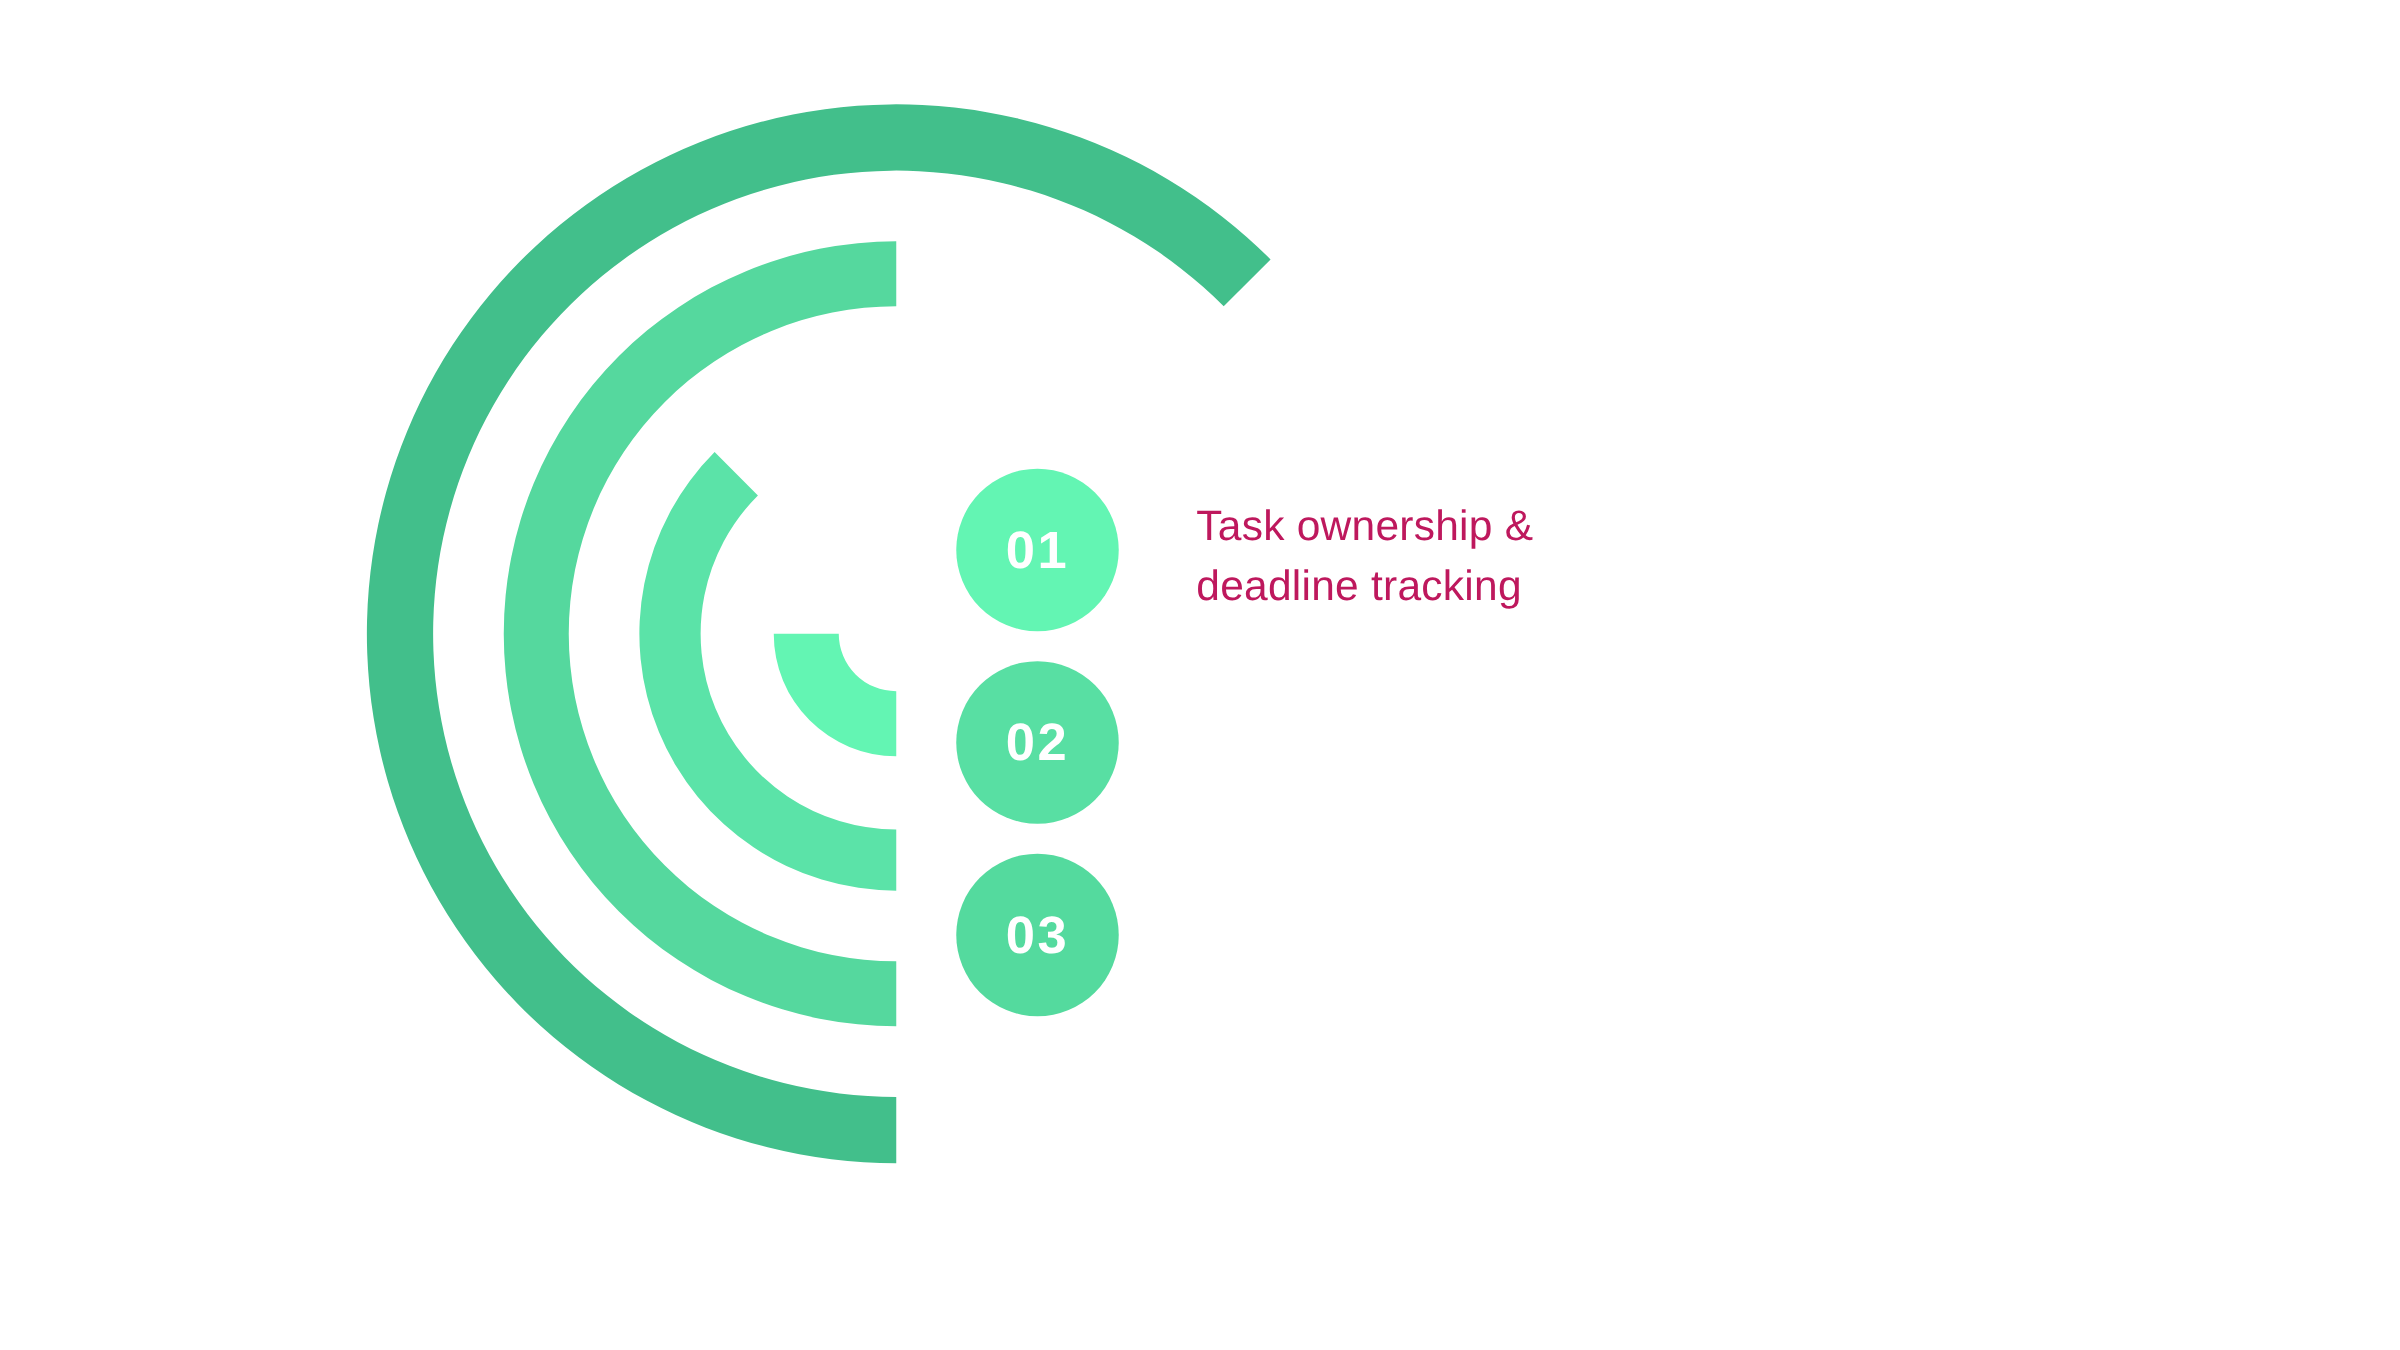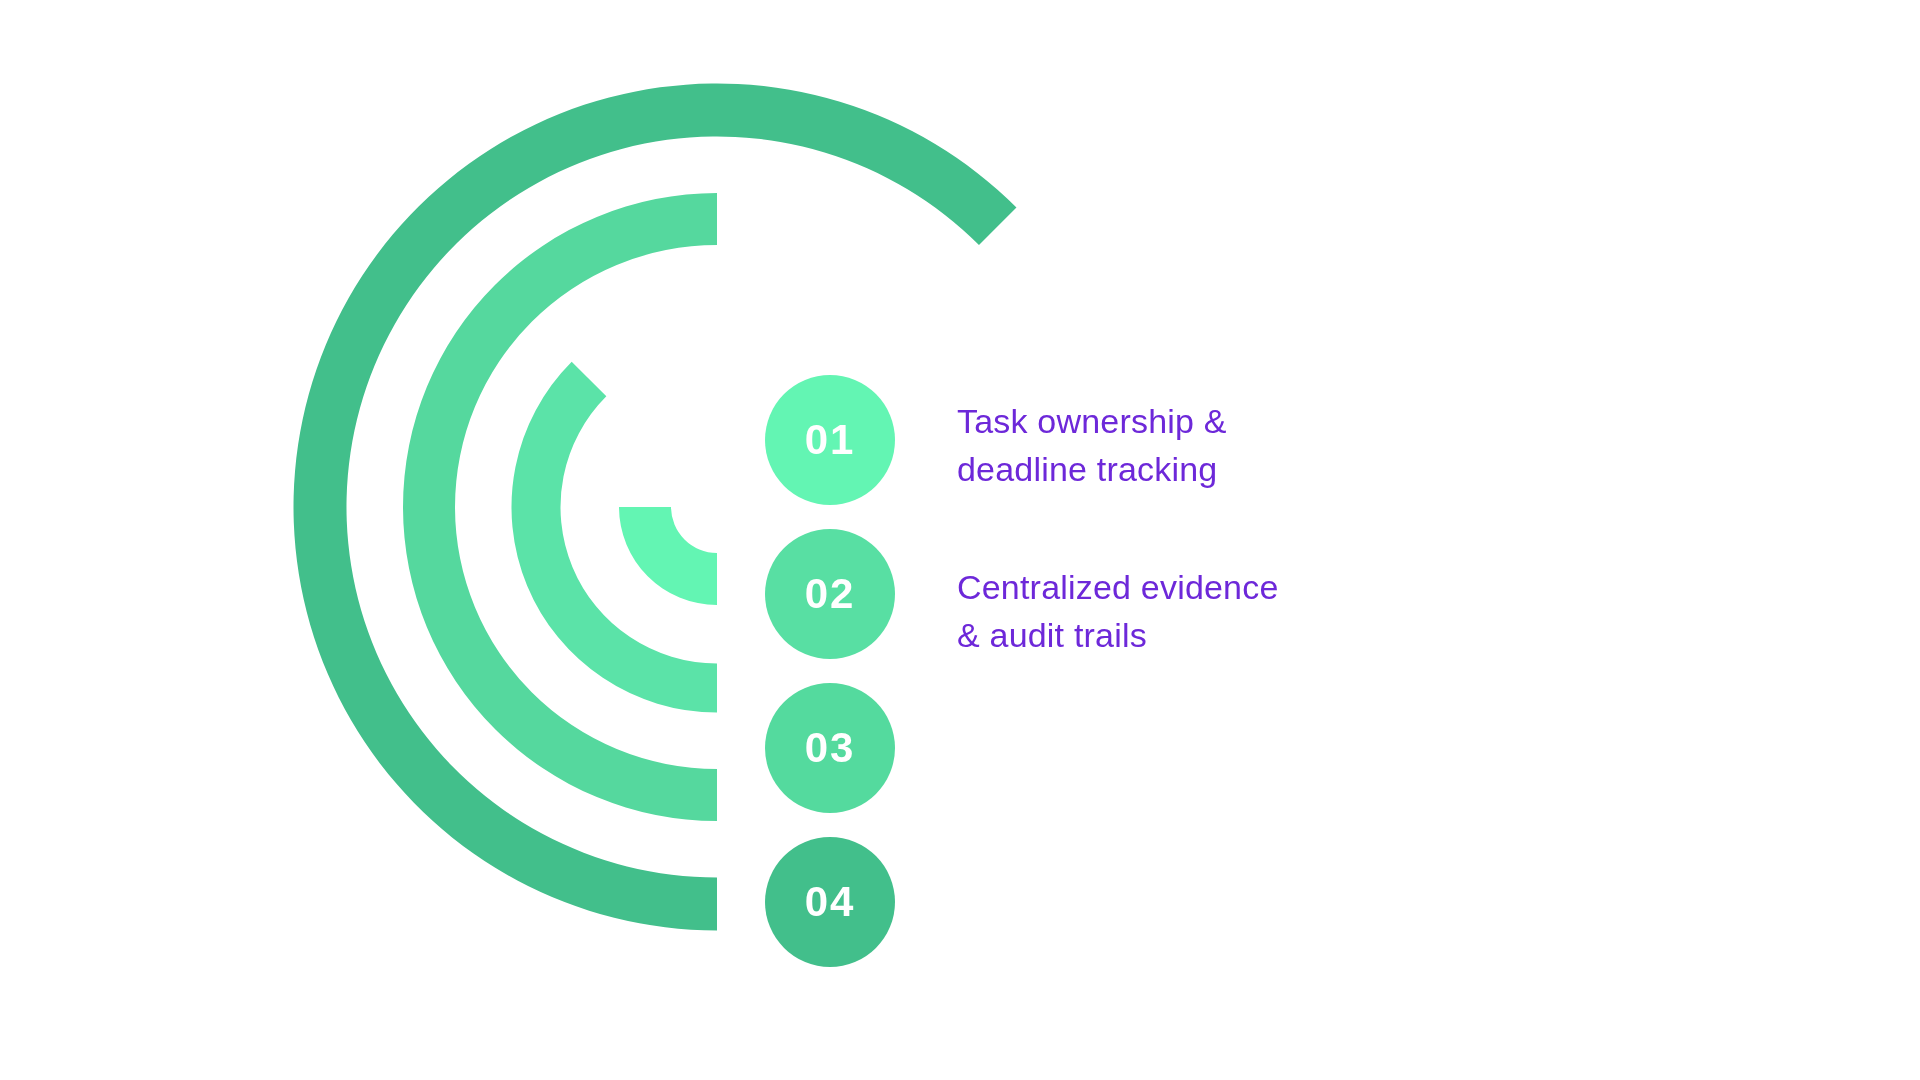--- a/index.html
+++ b/index.html
@@ -42,21 +42,21 @@
     font-size: 42px;
     font-weight: 700;
     letter-spacing: 2px;
     line-height: 1;
   }
   .step-label {
     white-space: pre-line;
     font-size: 34px;
     line-height: 48px;
     font-weight: 500;
-    color: #6d28d9;
+    color: #be185d;
     letter-spacing: 0.2px;
     margin-top: 10px;
   }
 </style>
 </head>
 <body>
 
 <div class="stage">
 
   <svg class="arcs-svg" width="1920" height="1080" viewBox="0 0 1920 1080">
@@ -71,29 +71,24 @@
       <span class="step-number">01</span>
     </div>
     <div class="step-label">Task ownership &amp;
 deadline tracking</div>
   </div>
 
   <div class="list-item" style="top: 594px; align-items: flex-end;">
     <div class="step-badge" style="background: rgb(88, 223, 163);">
       <span class="step-number">02</span>
     </div>
-    <div class="step-label">Centralized evidence
-&amp; audit trails</div>
   </div>
 
   <div class="list-item" style="top: 748px; flex-direction: column;">
     <div class="step-badge" style="background: rgb(84, 218, 158);">
       <span class="step-number">03</span>
     </div>
   </div>
 
   <div class="list-item" style="top: 902px;">
-    <div class="step-badge" style="background: rgb(66, 191, 139);">
-      <span class="step-number">04</span>
-    </div>
   </div>
 
 </div>
 
 </body></html>

